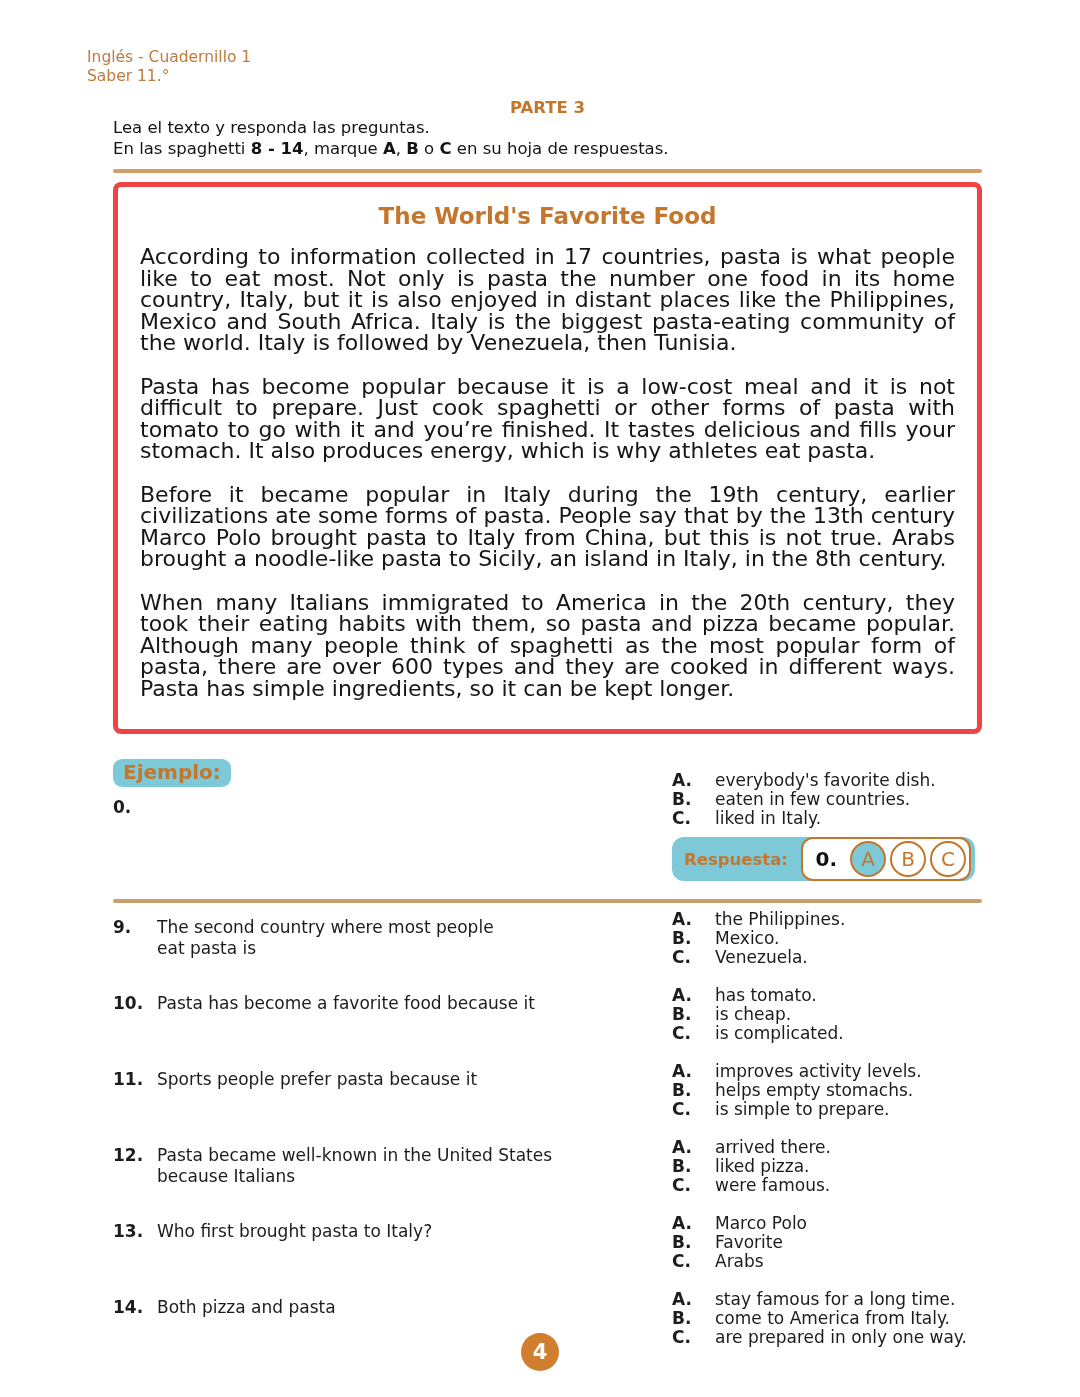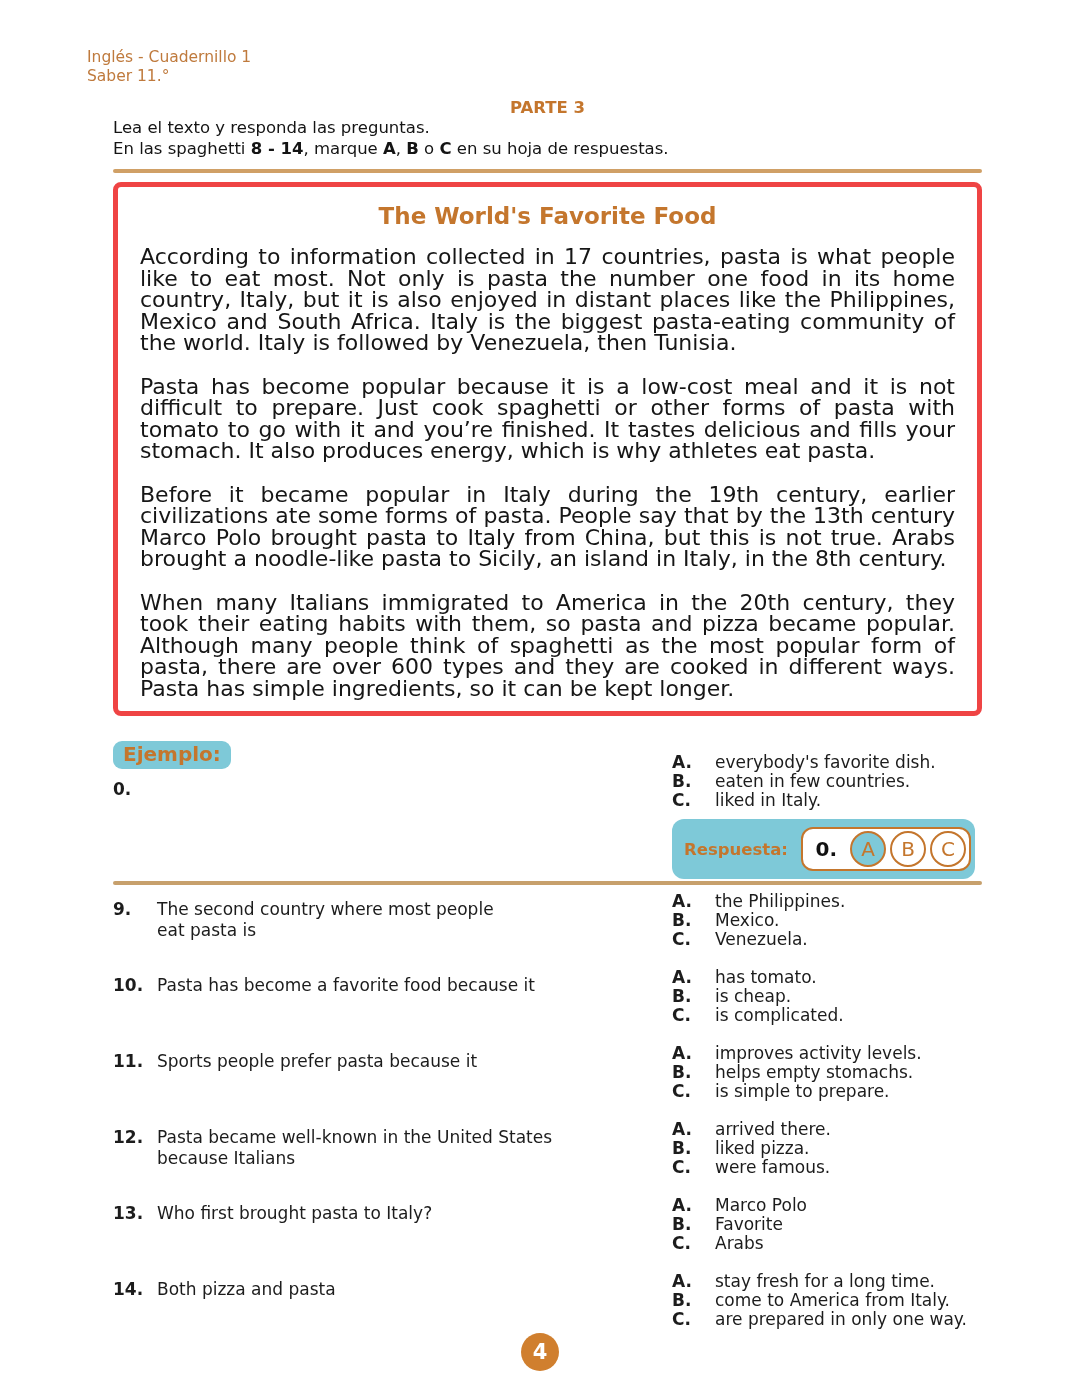--- a/index.html
+++ b/index.html
@@ -28,36 +28,36 @@
   .divider { margin-top:10px; height:4px; background:#d0a066; border-radius:2px; }
 
   .passage-card {
     margin-top:9px; border:5px solid #ef4444; border-radius:8px;
     padding:16px 22px 2px 22px; background:#fff;
   }
   .passage-title { text-align:center; color:#c4762d; font-weight:bold; font-size:23px; margin-bottom:17px; }
   .passage-card p {
     font-size:22px; line-height:21.5px; text-align:justify; color:#161616; margin-bottom:22px;
   }
-  .passage-card p:last-child { margin-bottom:10px; }
+  .passage-card p:last-child { margin-bottom:28px; }
 
   .example { position:relative; height:132px; margin-top:25px; }
   .example-badge {
     position:absolute; left:0; top:0;
     display:inline-block; background:#7ec9d8; color:#c4762d;
     font-weight:bold; font-size:20px; padding:1px 10px 3px 10px; border-radius:9px;
   }
   .ex-question { position:absolute; left:0; top:38px; display:flex; font-size:17px; }
   .q-num { width:44px; font-weight:bold; flex:0 0 44px; }
   .ex-options { position:absolute; left:559px; top:12px; }
   .opt-row { display:flex; font-size:17px; line-height:19px; }
   .opt-letter { width:43px; flex:0 0 43px; font-weight:bold; }
 
   .answer-box {
-    position:absolute; left:559px; top:78px; width:303px; height:60px;
+    position:absolute; left:559px; top:78px; width:303px; height:44px;
     background:#7ec9d8; border-radius:12px;
     display:flex; align-items:center; padding:0 4px 0 12px;
   }
   .answer-label { color:#c4762d; font-weight:bold; font-size:16.5px; flex:1; }
   .bubble-strip {
     background:#fff; border:2px solid #c4762d; border-radius:12px;
     height:44px; display:flex; align-items:center; padding:0 3px 0 12px;
   }
   .answer-number { font-weight:bold; font-size:20px; color:#111; margin-right:9px; }
   .choice-circle {
@@ -256,21 +256,21 @@
       </div>
 
       <div class="q-row">
         <div class="q-left">
           <span class="q-num">14.</span>
           <span class="q-text">Both pizza and pasta</span>
         </div>
         <div class="q-options">
           <div class="opt-row">
               <span class="opt-letter">A.</span>
-              <span>stay fresh for a long time.</span>
+              <span>stay famous for a long time.</span>
             </div>
           <div class="opt-row">
               <span class="opt-letter">B.</span>
               <span>come to America from Italy.</span>
             </div>
           <div class="opt-row">
               <span class="opt-letter">C.</span>
               <span>are prepared in only one way.</span>
             </div>
         </div>

